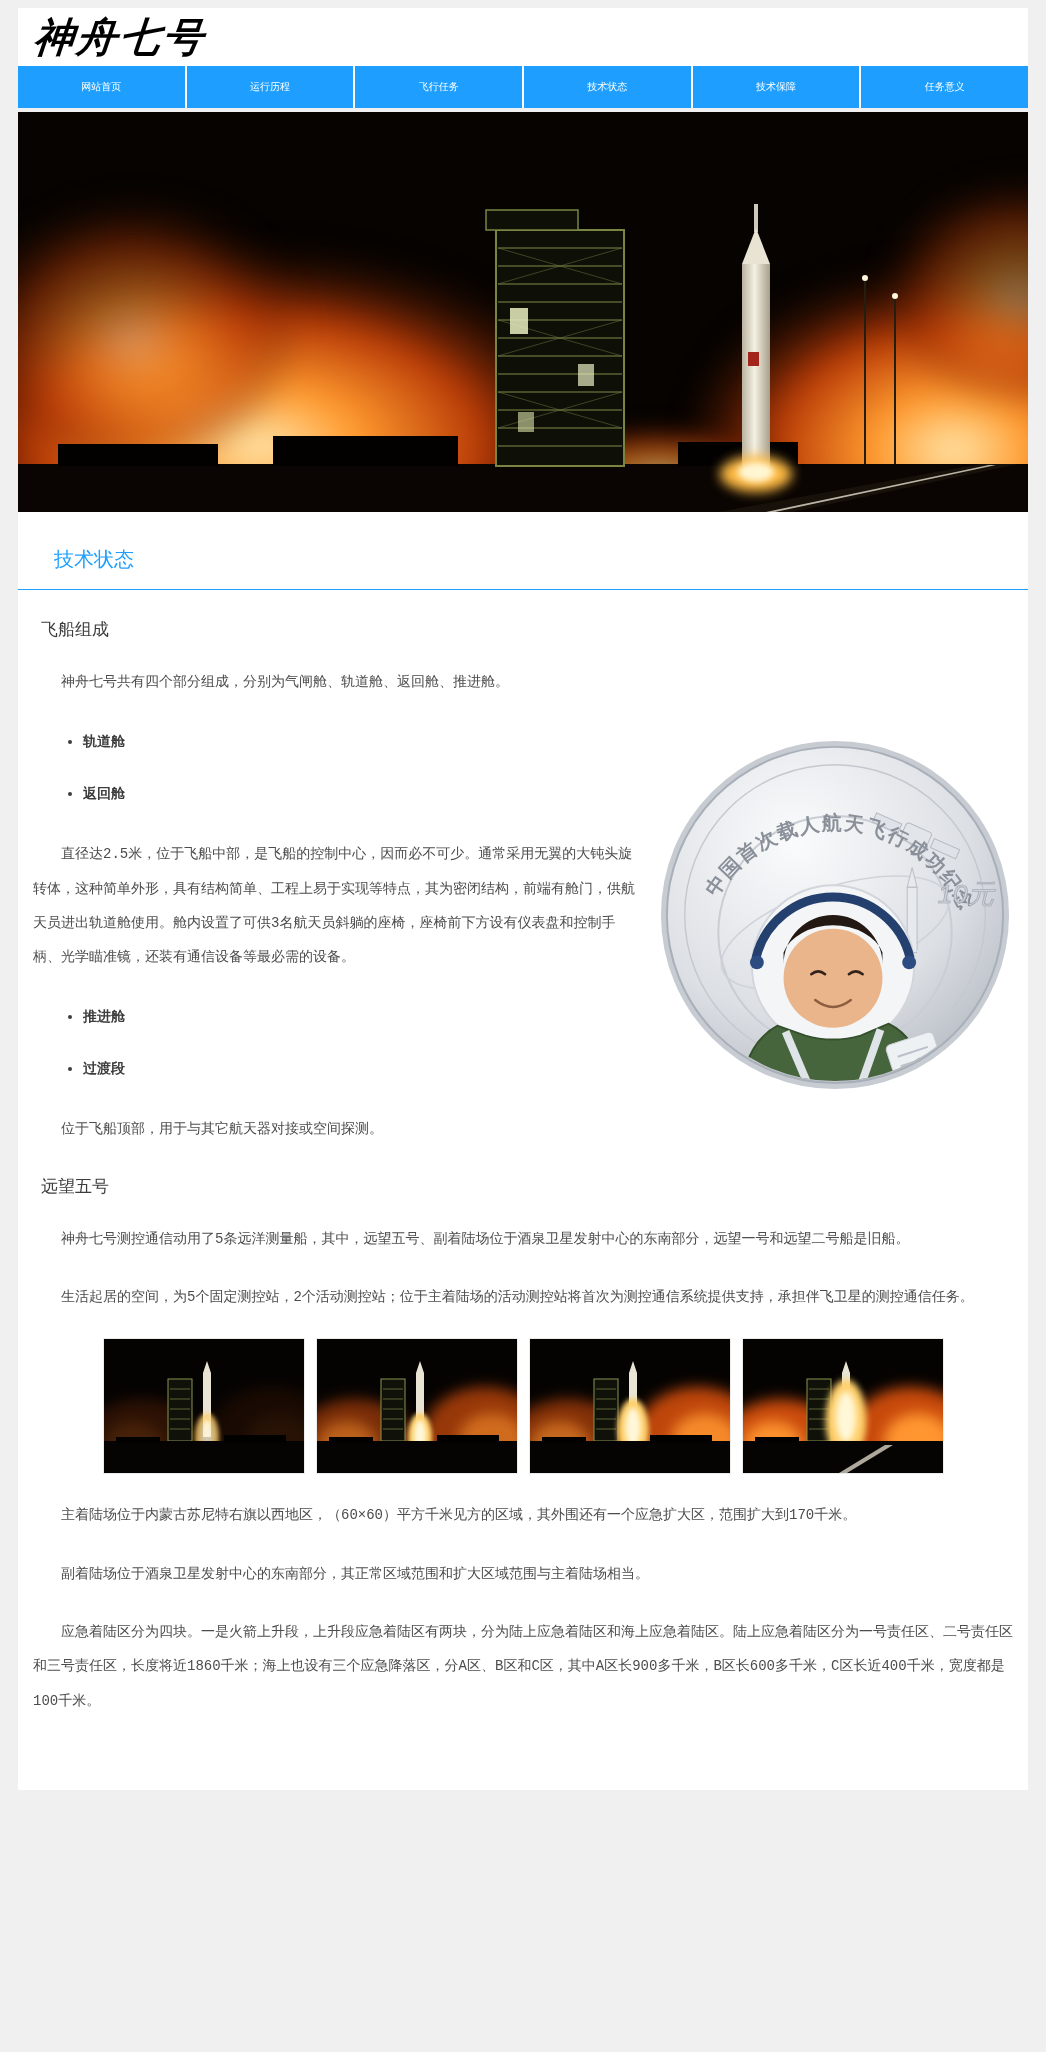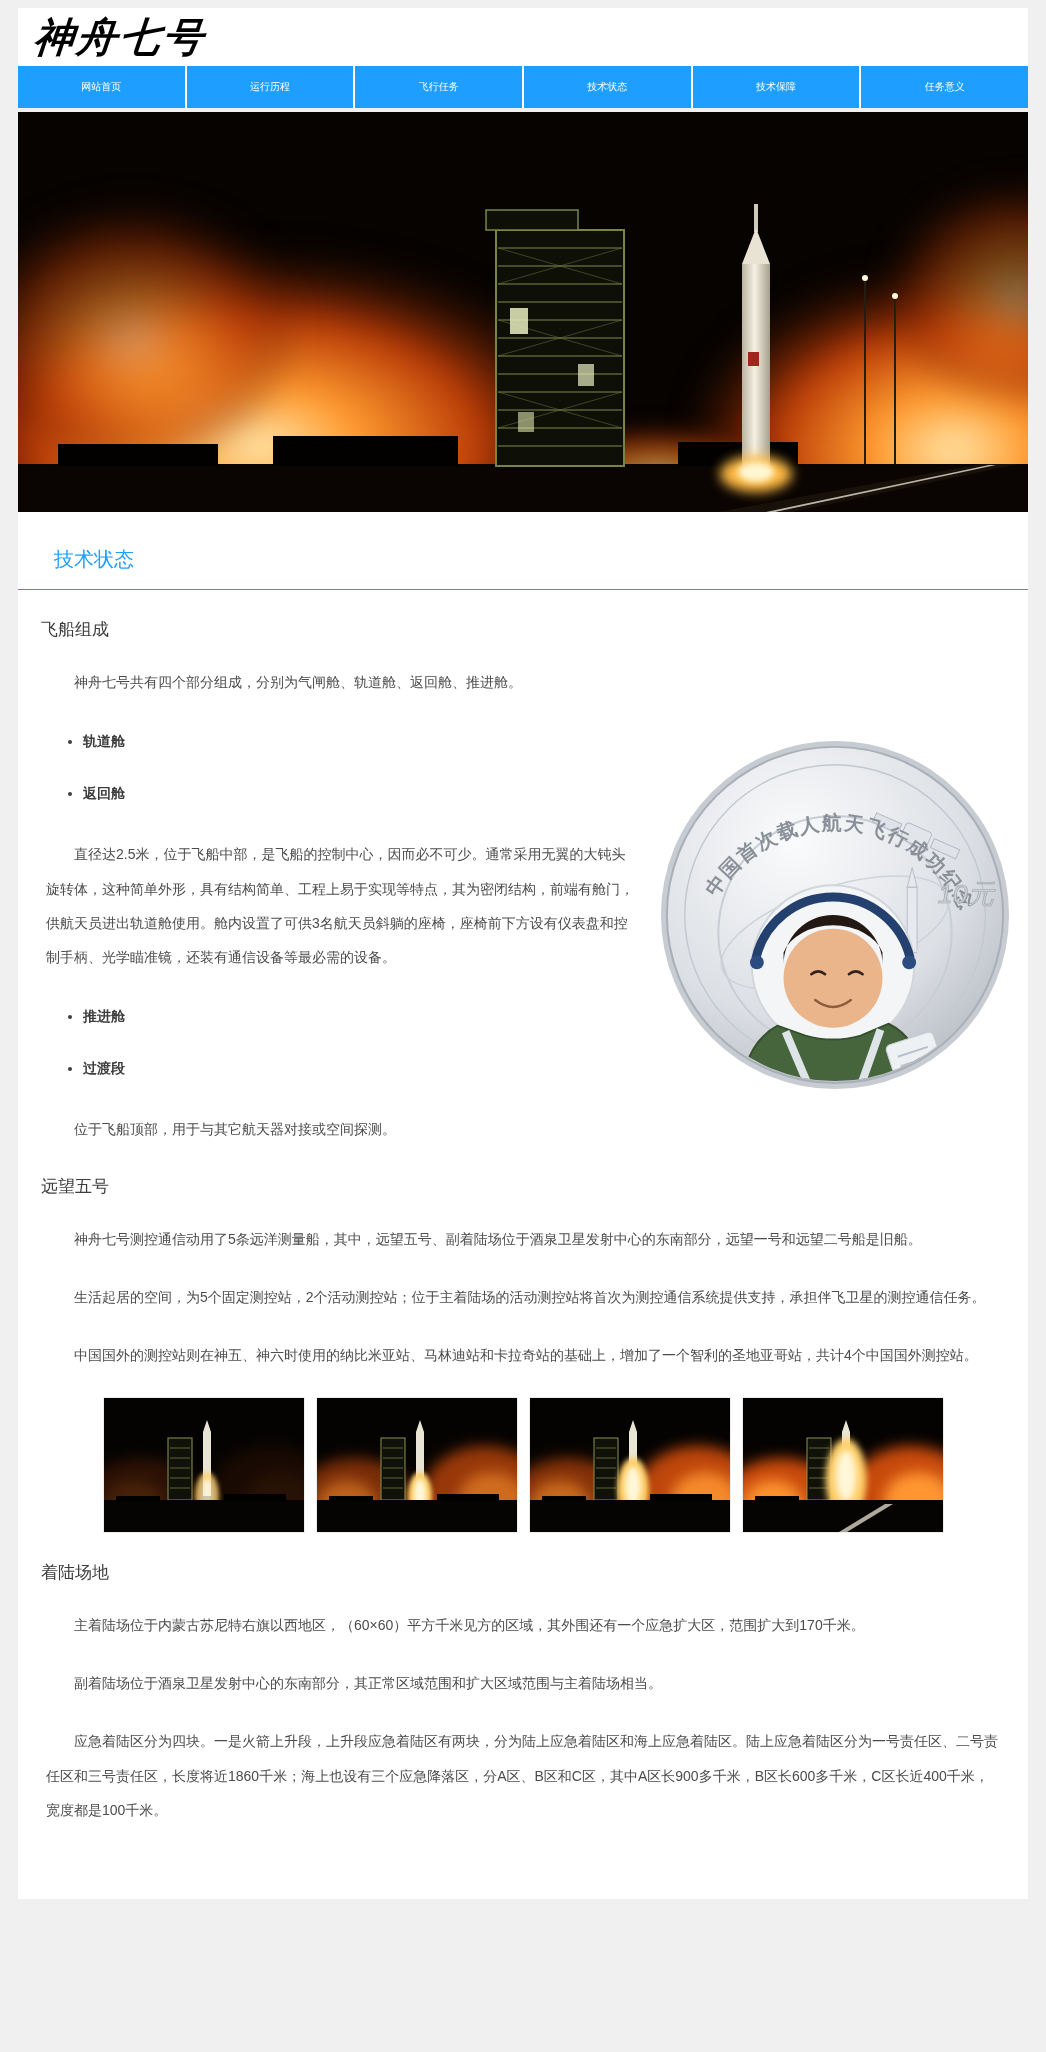--- a/index.html
+++ b/index.html
@@ -14,21 +14,21 @@
             cursor:pointer;border-left:2px solid #fff;text-decoration:none;}
   .nav-item:first-child{border-left:none;}
   
   .hero{height:400px;margin-top:4px;background:#000;overflow:hidden;}
   .hero svg{display:block;width:100%;height:100%;}
   
   .main{background:#fff;padding:28px 0 48px;}
   .page-title{margin:0;padding:6px 0 16px 36px;font-size:20px;font-weight:normal;color:#1E9FFF;border-bottom:1px solid #1E9FFF;}
   .section{padding:0 15px;}
   .section-heading{clear:both;font-size:17px;font-weight:normal;color:#3d3d3d;margin:28px 8px 4px;}
-  .body-p{font-size:14px;line-height:2.45;text-indent:2em;margin:24px 13px;color:#4c4c4c;}
+  .body-p{font-size:14px;line-height:2.45;text-indent:2em;margin:24px 0;color:#4c4c4c;font-family:Liberation Mono, monospace;}
   .part-title{display:list-item;list-style:disc outside;margin:34px 0 34px 50px;font-weight:bold;font-size:14px;color:#3d3d3d;}
   
   .coin-wrap{float:right;width:356px;height:372px;margin:4px 0 8px 20px;}
   .coin-wrap svg{display:block;width:100%;height:100%;}
   
   .gallery{display:flex;justify-content:center;gap:11px;margin:20px 0 6px;}
   .thumb{width:200px;height:134px;border:1px solid #ececec;background:#000;overflow:hidden;}
   .thumb svg{display:block;width:100%;height:100%;}
   .thumb ellipse{filter:blur(7px);}
   .thumb .plume ellipse{filter:blur(2px);}
@@ -180,21 +180,20 @@
       <div class="part-title">推进舱</div>
 
       <div class="part-title">过渡段</div>
       <p class="body-p">位于飞船顶部，用于与其它航天器对接或空间探测。</p>
     </section>
 
     <section class="section">
       <h3 class="section-heading">远望五号</h3>
       <p class="body-p">神舟七号测控通信动用了5条远洋测量船，其中，远望五号、副着陆场位于酒泉卫星发射中心的东南部分，远望一号和远望二号船是旧船。</p>
       <p class="body-p">生活起居的空间，为5个固定测控站，2个活动测控站；位于主着陆场的活动测控站将首次为测控通信系统提供支持，承担伴飞卫星的测控通信任务。</p>
-      <p class="body-p">中国国外的测控站则在神五、神六时使用的纳比米亚站、马林迪站和卡拉奇站的基础上，增加了一个智利的圣地亚哥站，共计4个中国国外测控站。</p>
 
       <div class="gallery">
         <figure class="thumb v1" style="margin:0">
           <svg viewBox="0 0 200 134" preserveAspectRatio="none">
             <rect width="200" height="134" fill="#050302"></rect>
             <ellipse class="gL" cx="38" cy="102" rx="58" ry="42" fill="#c84a0c"></ellipse>
             <ellipse class="gL2" cx="30" cy="106" rx="30" ry="24" fill="#ff9630"></ellipse>
             <ellipse class="gR" cx="168" cy="96" rx="62" ry="48" fill="#c84a0c"></ellipse>
             <ellipse class="gR2" cx="175" cy="102" rx="34" ry="28" fill="#ff9630"></ellipse>
             <rect x="64" y="40" width="24" height="62" fill="#10120a" stroke="#88934e" stroke-width="1"></rect>
@@ -267,21 +266,20 @@
               </g>
             <rect y="102" width="200" height="32" fill="#060402"></rect>
             <rect x="12" y="98" width="44" height="6" fill="#010100"></rect>
             <polygon points="96,134 104,134 150,106 142,106" fill="#d8d2c4" opacity=".8"></polygon>
           </svg>
         </figure>
       </div>
     </section>
 
     <section class="section">
-      <h3 class="section-heading">着陆场地</h3>
       <p class="body-p">主着陆场位于内蒙古苏尼特右旗以西地区，（60×60）平方千米见方的区域，其外围还有一个应急扩大区，范围扩大到170千米。</p>
       <p class="body-p">副着陆场位于酒泉卫星发射中心的东南部分，其正常区域范围和扩大区域范围与主着陆场相当。</p>
       <p class="body-p">应急着陆区分为四块。一是火箭上升段，上升段应急着陆区有两块，分为陆上应急着陆区和海上应急着陆区。陆上应急着陆区分为一号责任区、二号责任区和三号责任区，长度将近1860千米；海上也设有三个应急降落区，分A区、B区和C区，其中A区长900多千米，B区长600多千米，C区长近400千米，宽度都是100千米。</p>
 
     </section>
   </main>
 
 </div>
 
 </body></html>

